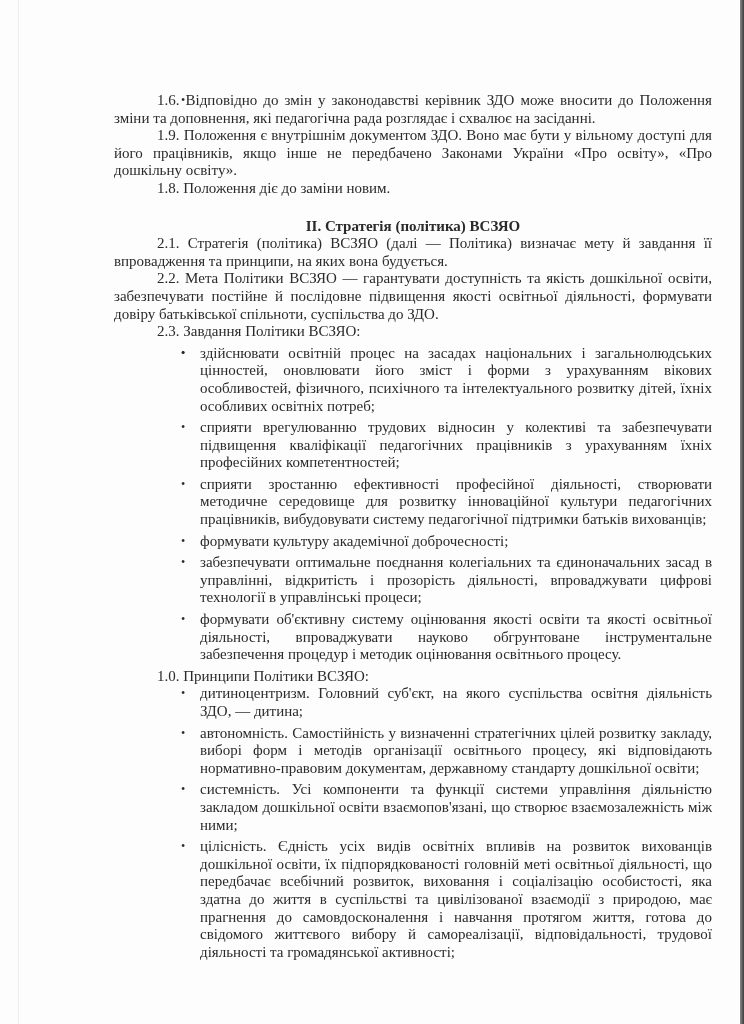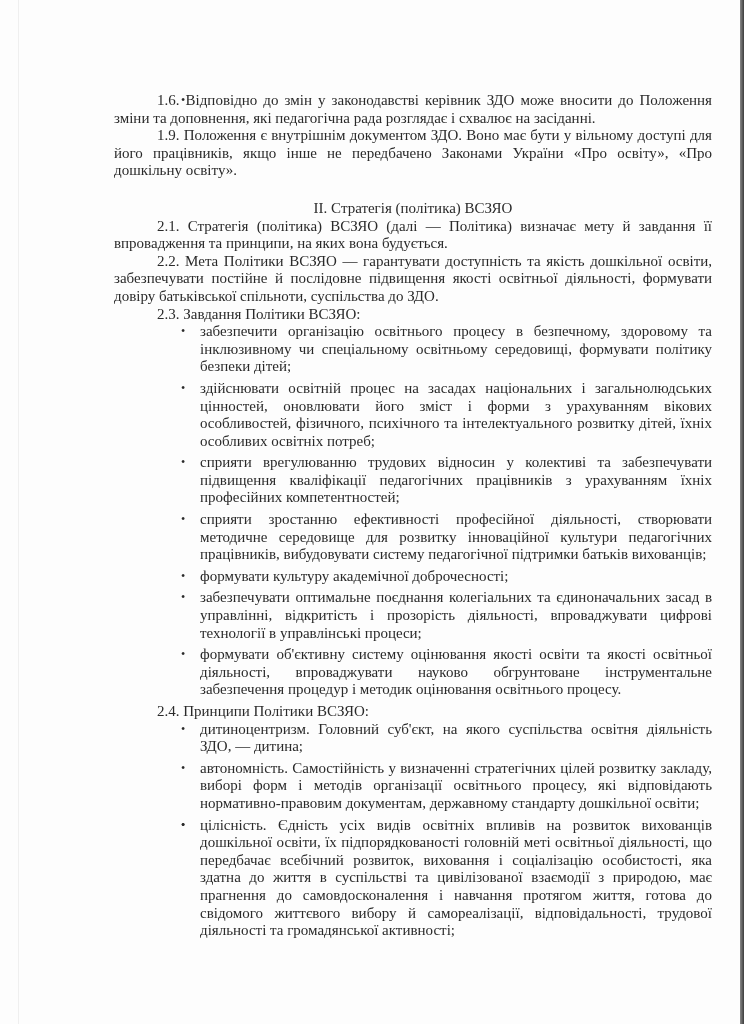--- a/index.html
+++ b/index.html
@@ -18,21 +18,21 @@
     background: #efefef;
   }
   .page {
     position: absolute; left: 114px; top: 88px; width: 598px;
     font-size: 15px; line-height: 17.6px;
   }
   .para {
     margin: 0; text-align: justify; text-indent: 43px;
   }
   .heading {
-    margin: 20px 0 0 0; text-align: center; font-weight: normal;
+    margin: 20px 0 0 0; text-align: center; font-weight: bold;
     text-indent: 0;
   }
   .ul { list-style: none; margin: 0; padding: 0; }
   .li {
     position: relative; padding-left: 86px; text-align: justify;
     margin-bottom: 4px;
   }
   .li .dot {
     position: absolute; left: 67px; top: 0; font-size: 12px;
   }
@@ -47,31 +47,31 @@
 <div class="page">
 
   <ul class="ul">
     <li class="li">
       <span class="dot">•</span>
     </li>
   </ul>
 
   <p class="para">1.6. Відповідно до змін у законодавстві керівник ЗДО може вносити до Положення зміни та доповнення, які педагогічна рада розглядає і схвалює на засіданні.</p>
   <p class="para">1.9. Положення є внутрішнім документом ЗДО. Воно має бути у вільному доступі для його працівників, якщо інше не передбачено Законами України «Про освіту», «Про дошкільну освіту».</p>
+  <p class="para">1.8. Положення діє до заміни новим.</p>
 
   <p class="heading">ІІ. Стратегія (політика) ВСЗЯО</p>
 
   <p class="para">2.1. Стратегія (політика) ВСЗЯО (далі — Політика) визначає мету й завдання її впровадження та принципи, на яких вона будується.</p>
   <p class="para">2.2. Мета Політики ВСЗЯО — гарантувати доступність та якість дошкільної освіти, забезпечувати постійне й послідовне підвищення якості освітньої діяльності, формувати довіру батьківської спільноти, суспільства до ЗДО.</p>
   <p class="para">2.3. Завдання Політики ВСЗЯО:</p>
 
   <ul class="ul">
     <li class="li">
       <span class="dot">•</span>
-      <span class="txt">забезпечити організацію освітнього процесу в безпечному, здоровому та інклюзивному чи спеціальному освітньому середовищі, формувати політику безпеки дітей;</span>
     </li>
     <li class="li">
       <span class="dot">•</span>
       <span class="txt">здійснювати освітній процес на засадах національних і загальнолюдських цінностей, оновлювати його зміст і форми з урахуванням вікових особливостей, фізичного, психічного та інтелектуального розвитку дітей, їхніх особливих освітніх потреб;</span>
     </li>
     <li class="li">
       <span class="dot">•</span>
       <span class="txt">сприяти врегулюванню трудових відносин у колективі та забезпечувати підвищення кваліфікації педагогічних працівників з урахуванням їхніх професійних компетентностей;</span>
     </li>
     <li class="li">
@@ -85,33 +85,34 @@
     <li class="li">
       <span class="dot">•</span>
       <span class="txt">забезпечувати оптимальне поєднання колегіальних та єдиноначальних засад в управлінні, відкритість і прозорість діяльності, впроваджувати цифрові технології в управлінські процеси;</span>
     </li>
     <li class="li">
       <span class="dot">•</span>
       <span class="txt">формувати об'єктивну систему оцінювання якості освіти та якості освітньої діяльності, впроваджувати науково обгрунтоване інструментальне забезпечення процедур і методик оцінювання освітнього процесу.</span>
     </li>
   </ul>
 
-  <p class="para">2.4. Принципи Політики ВСЗЯО:</p>
+  <p class="para">1.0. Принципи Політики ВСЗЯО:</p>
 
   <ul class="ul">
     <li class="li">
       <span class="dot">•</span>
       <span class="txt">дитиноцентризм. Головний суб'єкт, на якого суспільства освітня діяльність ЗДО, — дитина;</span>
     </li>
     <li class="li">
       <span class="dot">•</span>
       <span class="txt">автономність. Самостійність у визначенні стратегічних цілей розвитку закладу, виборі форм і методів організації освітнього процесу, які відповідають нормативно-правовим документам, державному стандарту дошкільної освіти;</span>
     </li>
     <li class="li">
       <span class="dot">•</span>
+      <span class="txt">системність. Усі компоненти та функції системи управління діяльністю закладом дошкільної освіти взаємопов'язані, що створює взаємозалежність між ними;</span>
     </li>
     <li class="li">
       <span class="dot">•</span>
       <span class="txt">цілісність. Єдність усіх видів освітніх впливів на розвиток вихованців дошкільної освіти, їх підпорядкованості головній меті освітньої діяльності, що передбачає всебічний розвиток, виховання і соціалізацію особистості, яка здатна до життя в суспільстві та цивілізованої взаємодії з природою, має прагнення до самовдосконалення і навчання протягом життя, готова до свідомого життєвого вибору й самореалізації, відповідальності, трудової діяльності та громадянської активності;</span>
     </li>
   </ul>
 
 </div>
 
 </body></html>

